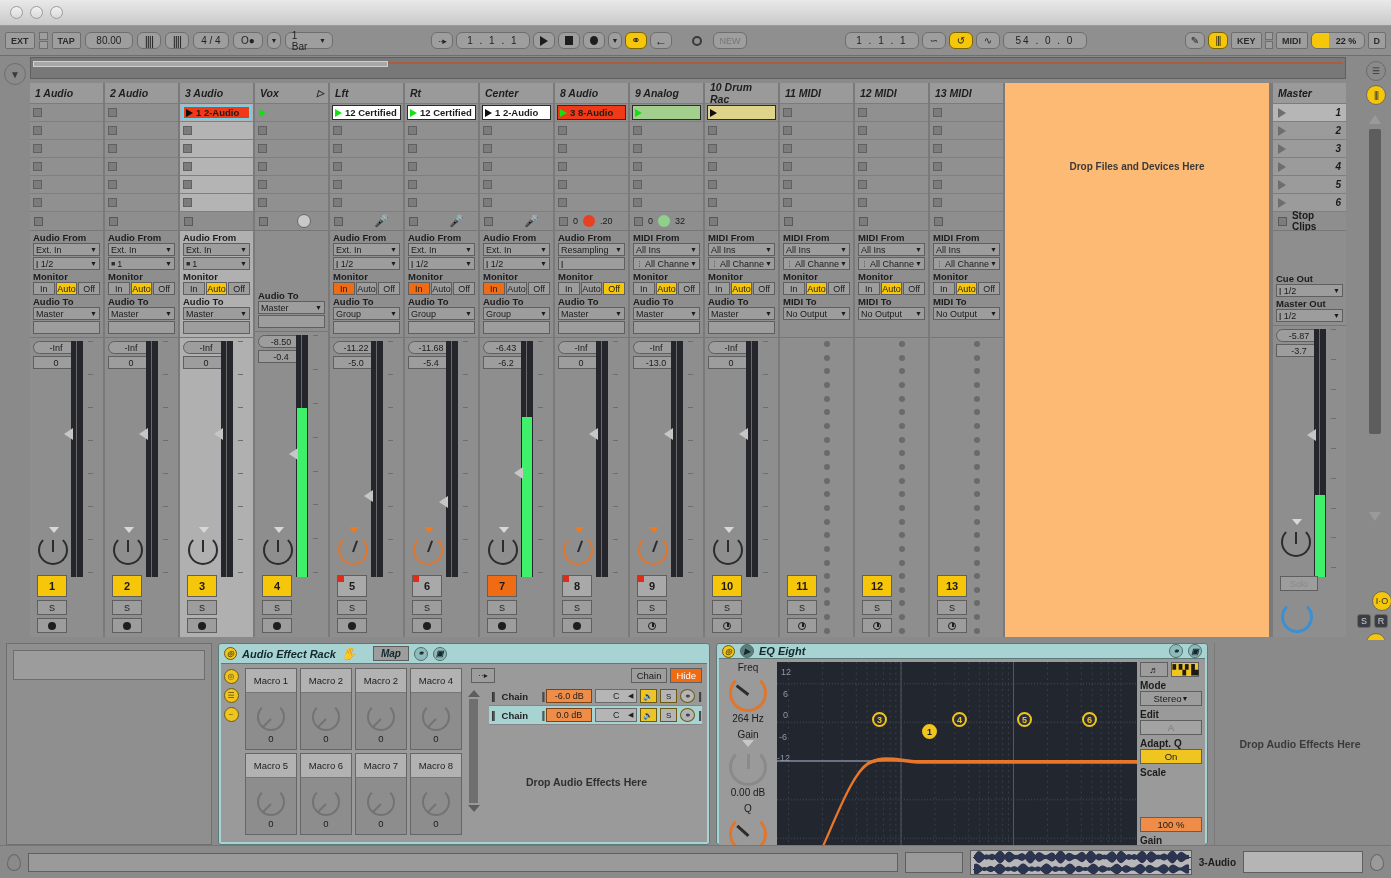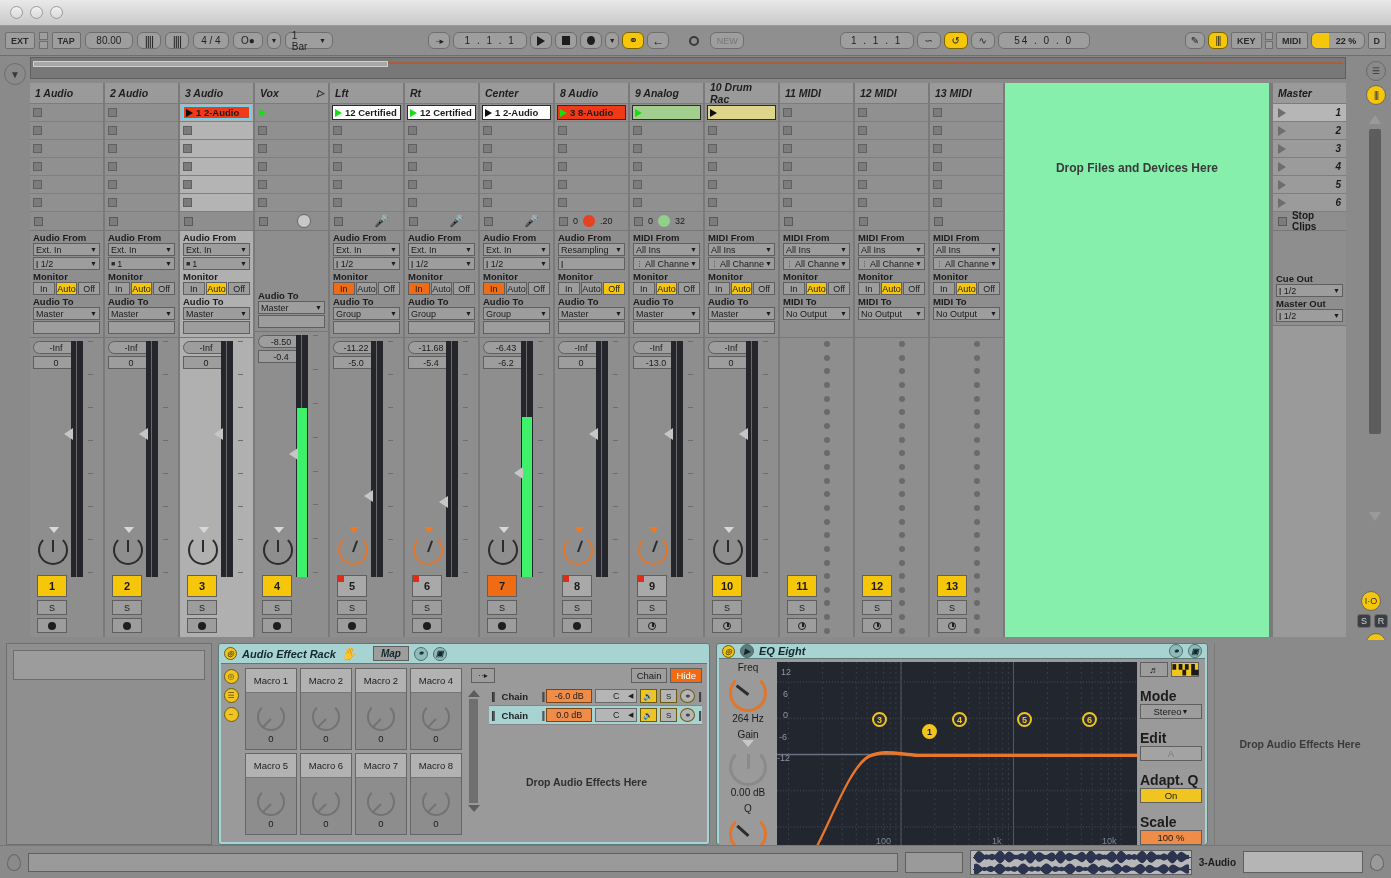--- a/index.html
+++ b/index.html
@@ -36,21 +36,21 @@
     background:#9e9e9e; border:1px solid #6e6e6e; border-radius:6px;
     height:17px; padding:0 6px; font-size:10px; color:#222;
     display:flex; align-items:center; justify-content:center;
   }
   .cb-flat{ background:transparent; border:none; }
   .cb-yellow{ background:#f5c60a; border:1px solid #7a6400; }
   .cb-group{ display:flex; gap:3px; align-items:center; }
   .cb-sep{ width:5px; }
   .cb-metro{ letter-spacing:-1px; font-size:12px; }
   .cb-pos{ width:74px; justify-content:center; letter-spacing:2px; }
-  .cb-loop{ width:92px; justify-content:center; letter-spacing:2px; }
+  .cb-loop{ width:84px; justify-content:center; letter-spacing:2px; }
   .cb-spacer{ flex:1; }
   .tri-right{ width:0;height:0;border-left:8px solid #1d1d1d;
     border-top:5px solid transparent;border-bottom:5px solid transparent; }
   .sq-stop{ width:9px;height:9px;background:#1d1d1d; }
   .circ-rec{ width:9px;height:9px;border-radius:50%;background:#1d1d1d; }
   .circ-hollow{ width:10px;height:10px;border-radius:50%;border:2px solid #3a3a3a; }
   
   .session{
     position:absolute; top:57px; left:0; width:1391px; height:580px;
     background:#8a8a8a; display:flex;
@@ -189,22 +189,22 @@
     position:absolute; left:7px; bottom:4px; width:30px;height:15px;
     background:#9d9d9d; border:1px solid #5f5f5f; display:flex;
     align-items:center;justify-content:center;
   }
   .r-dot{ width:8px;height:8px;border-radius:50%;background:#1e1e1e; }
   .r-dot.midi{ background:transparent;border:1px solid #1e1e1e;position:relative;}
   .r-dot.midi:after{ content:""; position:absolute; left:3px; top:0;
     width:2px;height:4px;background:#1e1e1e;}
   
   .dropzone{
-    flex:1; background:#86efac; display:flex; align-items:flex-start;
-    justify-content:center; padding-top:78px; font-weight:bold; font-size:12px;
+    flex:1; background:#fdba74; display:flex; align-items:flex-start;
+    justify-content:center; padding-top:78px; font-weight:bold; font-size:10px;
     color:#3a3a3a; border-right:2px solid #7a7a7a;
   }
   
   .master{
     width:75px; background:#9a9a9a; display:flex; flex-direction:column;
     border-left:2px solid #7a7a7a;
   }
   .m-name{ height:21px; background:#9a9a9a; border-bottom:1px solid #7c7c7c;
     display:flex;align-items:center; padding:0 5px;font-style:italic;
     font-weight:bold;font-size:10.5px;}
@@ -314,26 +314,26 @@
   .eq-band{ width:50px; display:flex;flex-direction:column;align-items:center;
     background:#8f8f8f;border:1px solid #6a6a6a;}
   .eq-band.act{ background:#a2a2a2; }
   .band-sel{ width:44px;height:15px;background:#9d9d9d;border:1px solid #5f5f5f;
     margin-top:2px;display:flex;align-items:center;justify-content:space-between;
     padding:0 2px;}
   .band-num{ display:flex;align-items:center;gap:5px;margin-top:3px;}
   .band-chk{ width:11px;height:11px;background:#ef6c14;border:1px solid #5d5d5d;}
   .band-chk.off{ background:#d8d8d8; }
   .eq-right{ width:68px; background:#9a9a9a; padding:3px; }
-  .eq-r-lbl{ font-size:14px; font-weight:bold; color:#1c1c1c; margin-top:11px;}
+  .eq-r-lbl{ font-size:10px; font-weight:bold; color:#1c1c1c; margin-top:3px;}
   .eq-r-box{ background:#9d9d9d;border:1px solid #5f5f5f;height:15px;
     font-size:9.5px;display:flex;align-items:center;padding:0 3px;
     justify-content:center;}
   .eq-r-box.y{ background:#f0c51f; justify-content:center;}
-  .eq-r-box.o{ background:#ef8c48; justify-content:center;}
+  .eq-r-box.o{ background:#ef8c48; justify-content:center;margin-top:39px;}
   .eq-r-box.dim{ background:#a3a3a3; color:#7a7a7a; justify-content:center;}
   .dropfx{ flex:1; background:#8a8a8a; display:flex; align-items:center;
     justify-content:center; font-weight:bold; font-size:10.5px; color:#3a3a3a;
     border-left:1px solid #7a7a7a;}
   
   .statusbar{
     position:absolute; bottom:0; left:0; width:1391px; height:33px;
     background:#8a8a8a; display:flex; align-items:center; gap:7px; padding:0 7px;
     border-top:1px solid #777;
   }
@@ -1596,32 +1596,60 @@
       <span>1/2</span>
       <span class="arw">▼</span>
           </div>
     <div class="io-lbl">Master Out</div>
     <div class="io-sel">
       <span class="pre">||</span>
       <span>1/2</span>
       <span class="arw">▼</span>
           </div>
   </div>
+  <div class="fader-area">
+    <div class="vol-pill">-5.87</div>
+    <div class="pan-box">-3.7</div>
+    <div class="meter">
+      <div class="lmid"></div>
+            <div class="fill" style="height:33%"></div>
+          </div>
+    <div class="ticks">
+      <i style="top:0%"></i>
+            <i style="top:12%"></i>
+            <i style="top:24%"></i>
+            <i style="top:36%"></i>
+            <i style="top:48%"></i>
+            <i style="top:60%"></i>
+            <i style="top:72%"></i>
+            <i style="top:84%"></i>
+            <i style="top:96%"></i>
+          </div>
+    <div class="fader-handle" style="top:33%"></div>
+    <div class="knob-wrap" style="bottom:80px">
+      <div class="knob-tri"></div>
+      <div class="knob">
+              <div class="pt"></div>
+            </div>
+          </div>
+    <div class="s-btn" style="bottom:46px;width:38px;color:#8a8a8a">Solo</div>
+    <div style="position:absolute;left:8px;bottom:4px;width:32px;height:32px;border-radius:50%;border:3px solid #3b8fd4;border-top-color:transparent"></div>
+  </div>
       </div>
     </div>
 
   <div class="rail" style="position:absolute;right:0;top:0;height:580px">
     <div class="rail-ico">☰</div>
     <div class="rail-ico y" style="letter-spacing:-1px">|||</div>
     <div class="scroll-v">
       <div style="width:0;height:0;margin:0 auto;border-left:6px solid transparent;border-right:6px solid transparent;border-bottom:9px solid #9a9a9a"></div>
       <div class="bar"></div>
     </div>
     <div style="position:absolute;left:8px;top:455px;width:0;height:0;border-left:6px solid transparent;border-right:6px solid transparent;border-top:9px solid #9a9a9a"></div>
-    <div class="rail-ico y" style="position:absolute;left:0;top:530px">I·O</div>
+    <div class="rail-ico y" style="position:absolute;left:11px;top:530px">I·O</div>
     <div class="rail-ico d" style="position:absolute;left:-4px;top:553px;border-radius:3px;width:14px;height:14px">S</div>
     <div class="rail-ico d" style="position:absolute;left:13px;top:553px;border-radius:3px;width:14px;height:14px">R</div>
     <div class="rail-ico y" style="position:absolute;left:5px;top:572px">M</div>
   </div>
 </div>
 
 <div class="devicearea">
 
   <div class="clipview">
     <div class="inner"></div>

